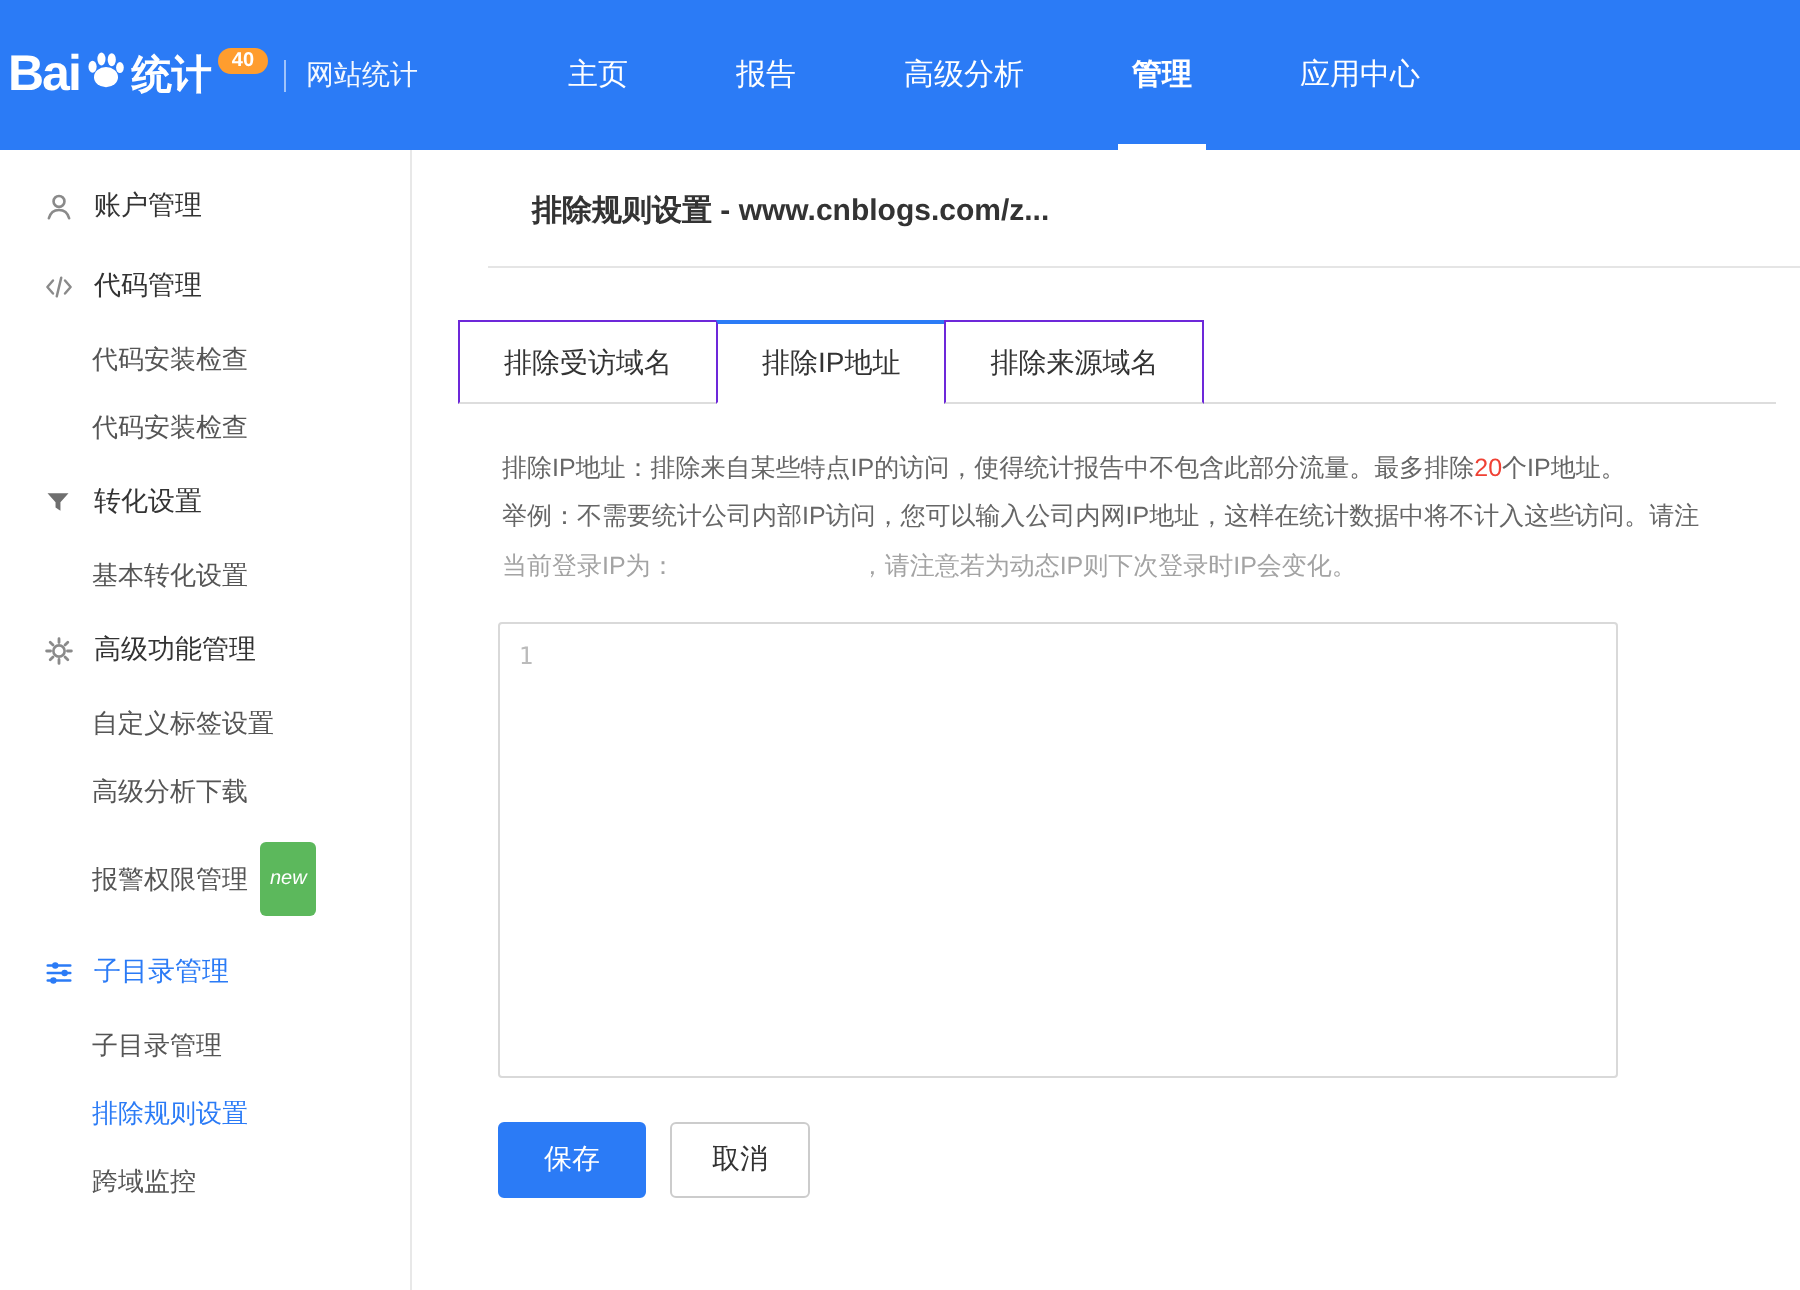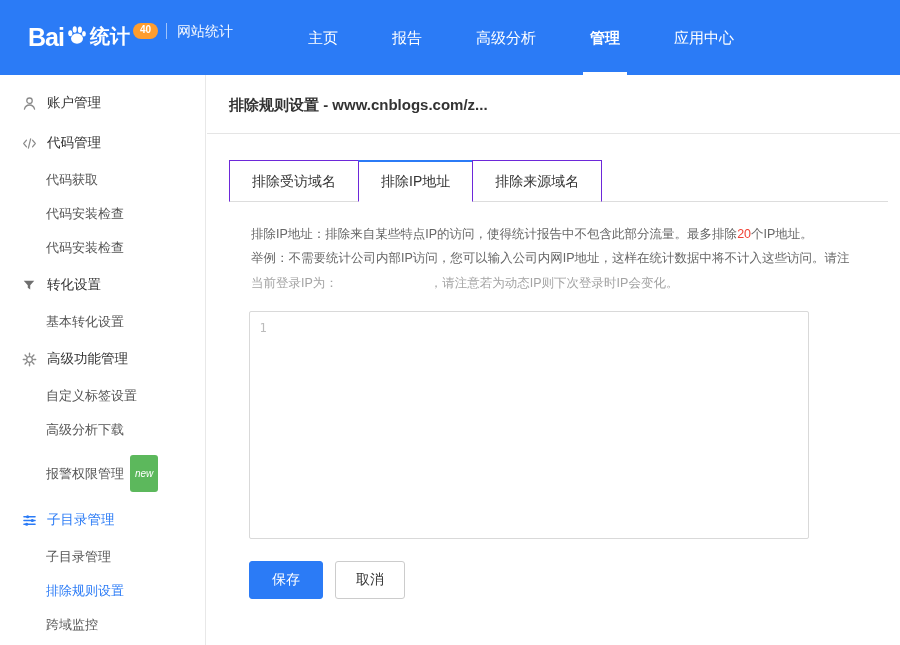--- a/index.html
+++ b/index.html
@@ -13,21 +13,21 @@
   body{
     font-family:"Liberation Sans","DejaVu Sans",sans-serif;
     background:#fff;color:#333;position:relative;font-size:13px;
   }
 
   
   .header{
     position:absolute;left:0;top:0;width:900px;height:75px;
     background:var(--brand);display:flex;align-items:center;color:#fff;
   }
-  .logo{display:flex;margin-left:28px;white-space:nowrap;}
+  .logo{display:flex;align-items:center;margin-left:4px;white-space:nowrap;}
   .logo-bai{font-size:25px;font-weight:bold;letter-spacing:-1px;}
   .logo-paw{margin:0 1px 6px 1px;display:inline-flex;}
   .logo-tongji{font-size:20px;font-weight:bold;}
   .logo-badge{
     background:var(--logo-badge);color:#fff;font-size:10px;font-weight:bold;
     border-radius:8px;padding:1px 7px;margin:0 0 14px 3px;
   }
   .logo-sep{width:1px;height:16px;background:rgba(255,255,255,.55);margin:0 10px 0 8px;}
   .logo-product{font-size:14px;color:rgba(255,255,255,.95);}
 
@@ -54,21 +54,21 @@
   .side-item.sub.active .side-label{color:var(--brand);}
   .badge-new{
     background:var(--badge-green);color:#fff;font-size:10px;border-radius:3px;
     padding:13px 5px;margin-left:6px;font-style:italic;
   }
 
   
   .main{position:absolute;left:207px;top:75px;width:693px;height:570px;background:#fff;overflow:hidden;}
   .title-bar{
     padding:21px 0 18px 22px;font-size:15px;font-weight:bold;color:#333;
-    border-bottom:1px solid #e5e5e5;white-space:nowrap;
+    border-bottom:1px solid #e5e5e5;white-space:nowrap;margin-left:37px;
   }
   .content{padding:26px 12px 0 22px;}
 
   .tabs{display:flex;border-bottom:1px solid #ddd;}
   .tab{
     padding:0 22px;height:42px;line-height:40px;font-size:14px;color:#333;
     border:1px solid #6d28d9;border-bottom:1px solid #ddd;margin-right:-1px;margin-bottom:-1px;
     background:#fff;cursor:pointer;white-space:nowrap;
   }
   .tab.active{
@@ -143,23 +143,20 @@
   <div class="side-item section">
     <span class="side-icon">
       <svg viewBox="0 0 16 16" width="15" height="15">
           <path d="M4.8 4.5 1.8 8l3 3.5M11.2 4.5l3 3.5-3 3.5M9.2 3 6.8 13" fill="none" stroke="#8a8a8a" stroke-width="1.3" stroke-linecap="round" stroke-linejoin="round"></path>
         </svg>
     </span>
     <span class="side-label">代码管理</span>
   </div>
 
   <div class="side-item sub">
-    <span class="side-label">代码获取</span>
-  </div>
-  <div class="side-item sub">
     <span class="side-label">代码安装检查</span>
   </div>
   <div class="side-item sub">
     <span class="side-label">代码安装检查</span>
   </div>
 
   <div class="side-item section">
     <span class="side-icon">
       <svg viewBox="0 0 16 16" width="14" height="14">
           <path d="M2 3h12L9.4 8.2V13l-2.8-1.8V8.2z" fill="#6f6f6f"></path>

